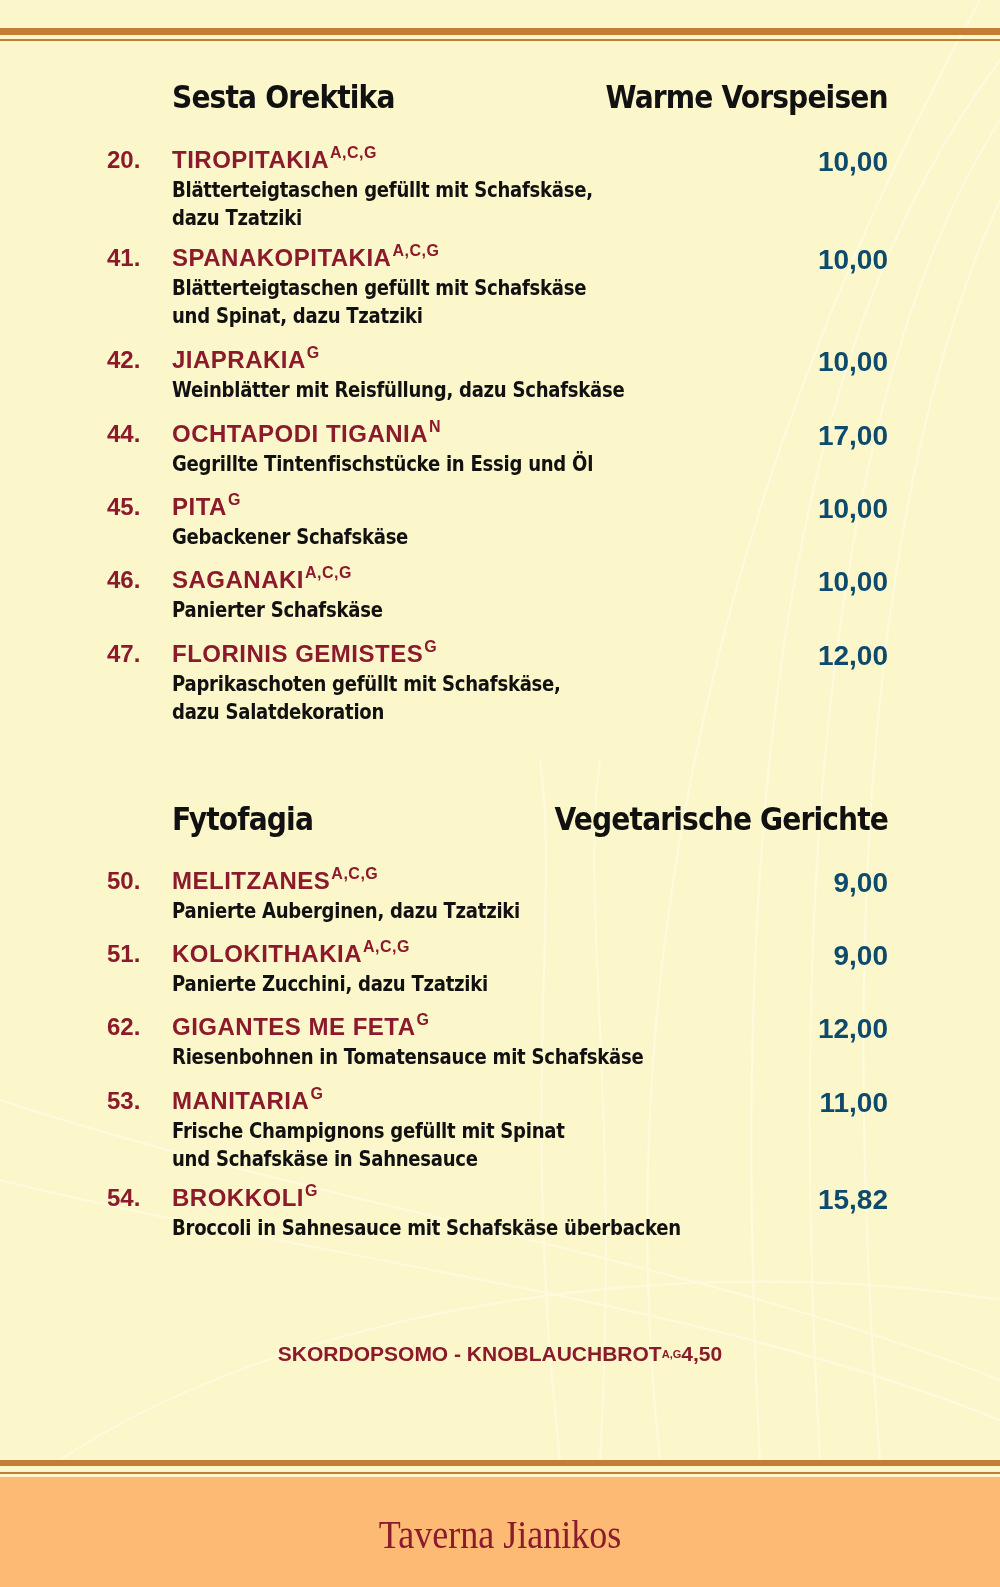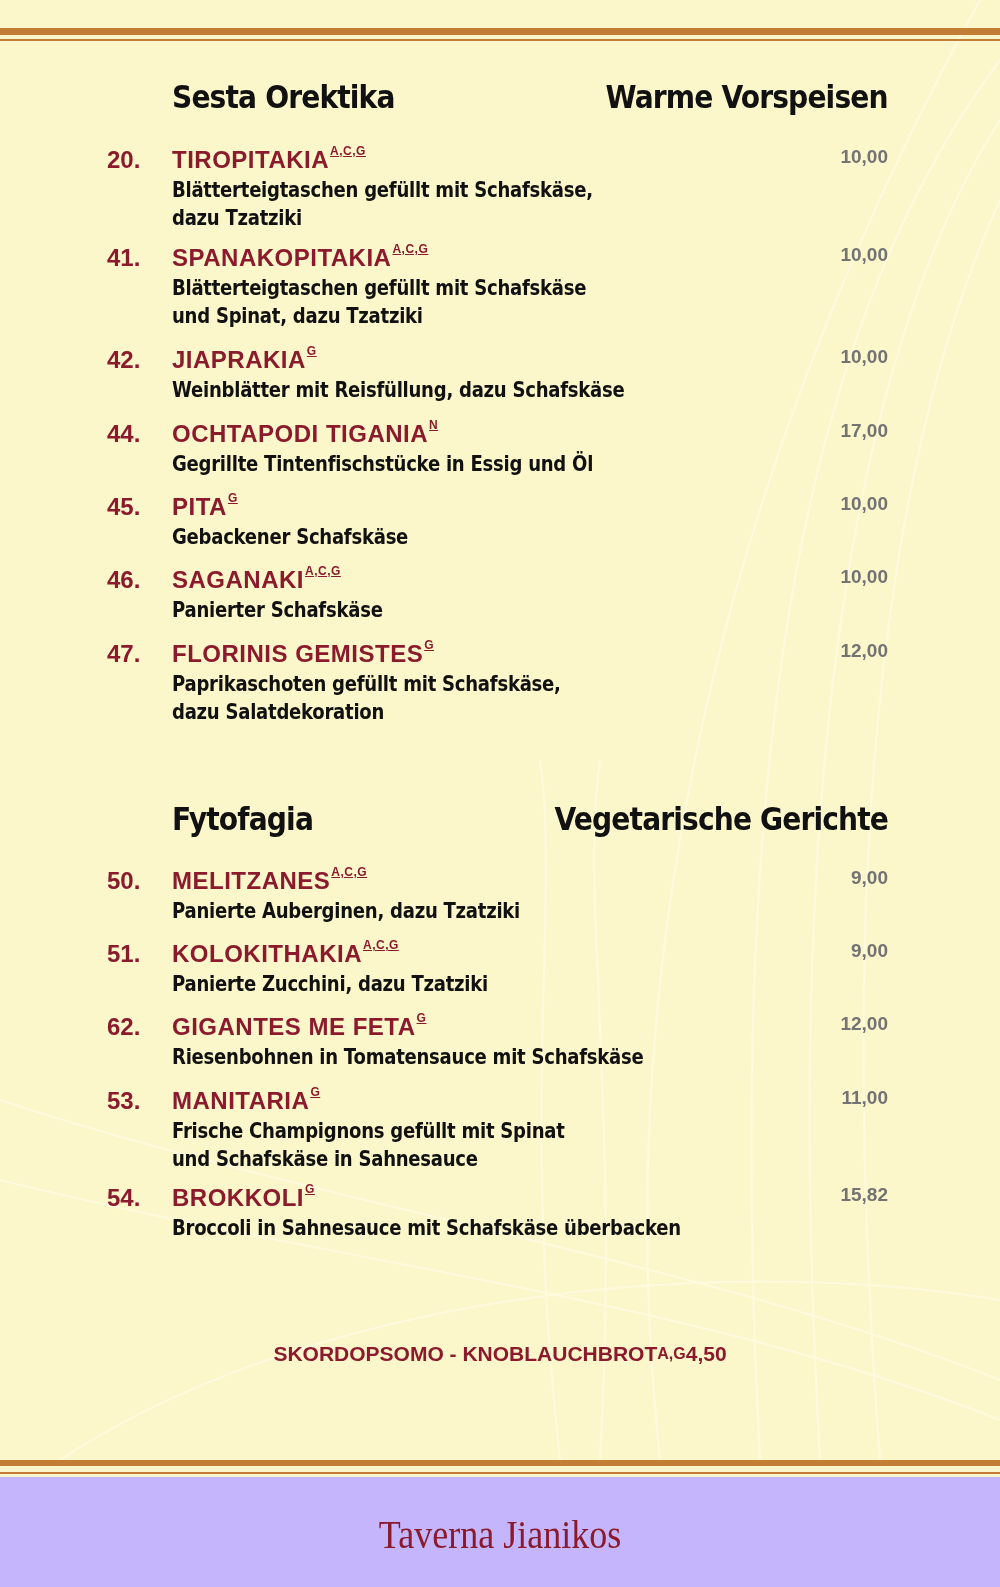--- a/index.html
+++ b/index.html
@@ -8,32 +8,32 @@
   .bg-swirl { position:absolute; inset:0; pointer-events:none; }
   .rule-top { position:absolute; left:0; right:0; top:28px; height:7px; background:#c47d35; }
   .rule-top2 { position:absolute; left:0; right:0; top:39px; height:2px; background:#c47d35; }
   .heading { position:absolute; font-family:"DejaVu Sans", sans-serif; font-weight:bold;
              font-size:32px; color:#111; letter-spacing:-1px; transform:scaleX(0.88); }
   .h-left { left:172px; transform-origin:left center; }
   .h-right { right:112px; transform-origin:right center; }
   .item { position:absolute; left:0; right:0; }
   .num { position:absolute; left:107px; top:0; font-weight:bold; font-size:24px; color:#8a1a2c; }
   .name { position:absolute; left:172px; top:0; font-weight:bold; font-size:24px; color:#8a1a2c; letter-spacing:0.5px; }
-  .name sup { font-size:12px; vertical-align:top; position:relative; top:-2px; margin-left:1px;text-decoration:underline; }
-  .price { position:absolute; right:112px; top:0; font-weight:bold; font-size:19px; color:#737373; }
+  .name sup { font-size:16px; vertical-align:top; position:relative; top:-2px; margin-left:1px; }
+  .price { position:absolute; right:112px; top:0; font-weight:bold; font-size:28px; color:#0c4a6e; }
   .desc { position:absolute; left:172px; top:30px; font-family:"DejaVu Sans", sans-serif; font-weight:bold;
           font-size:21px; color:#111; line-height:28px; transform:scaleX(0.86); transform-origin:left top;
           white-space:nowrap; letter-spacing:-0.3px; }
   .extras { position:absolute; left:0; right:0; top:1340px; text-align:center; color:#8a1a2c; font-weight:bold; font-size:21px; line-height:28px; }
-  .extras sup { font-size:16px; vertical-align:top; }
+  .extras sup { font-size:11px; vertical-align:top; }
   .extras .p { }
   .extras .p2 { margin-left:20px; }
   .rule-bot { position:absolute; left:0; right:0; top:1460px; height:6px; background:#c47d35; }
   .rule-bot2 { position:absolute; left:0; right:0; top:1472px; height:2px; background:#c47d35; }
-  .footer { position:absolute; left:0; right:0; top:1477px; bottom:0; background:#c4b5fd; }
+  .footer { position:absolute; left:0; right:0; top:1477px; bottom:0; background:#fdba74; }
   .footer-title { position:absolute; left:0; right:0; top:34px; text-align:center;
                   font-family:"Liberation Serif", serif; font-size:40px; color:#8a1a2c; transform:scaleX(0.9); }
 </style>
 </head>
 <body>
 
 <svg class="bg-swirl" width="1000" height="1587" viewBox="0 0 1000 1587">
   <g fill="none" stroke="#fffbe3" stroke-width="2" opacity="0.8">
     <path d="M1000 60 C 820 300, 720 700, 760 1460"></path>
     <path d="M1000 120 C 860 340, 780 760, 820 1460"></path>

